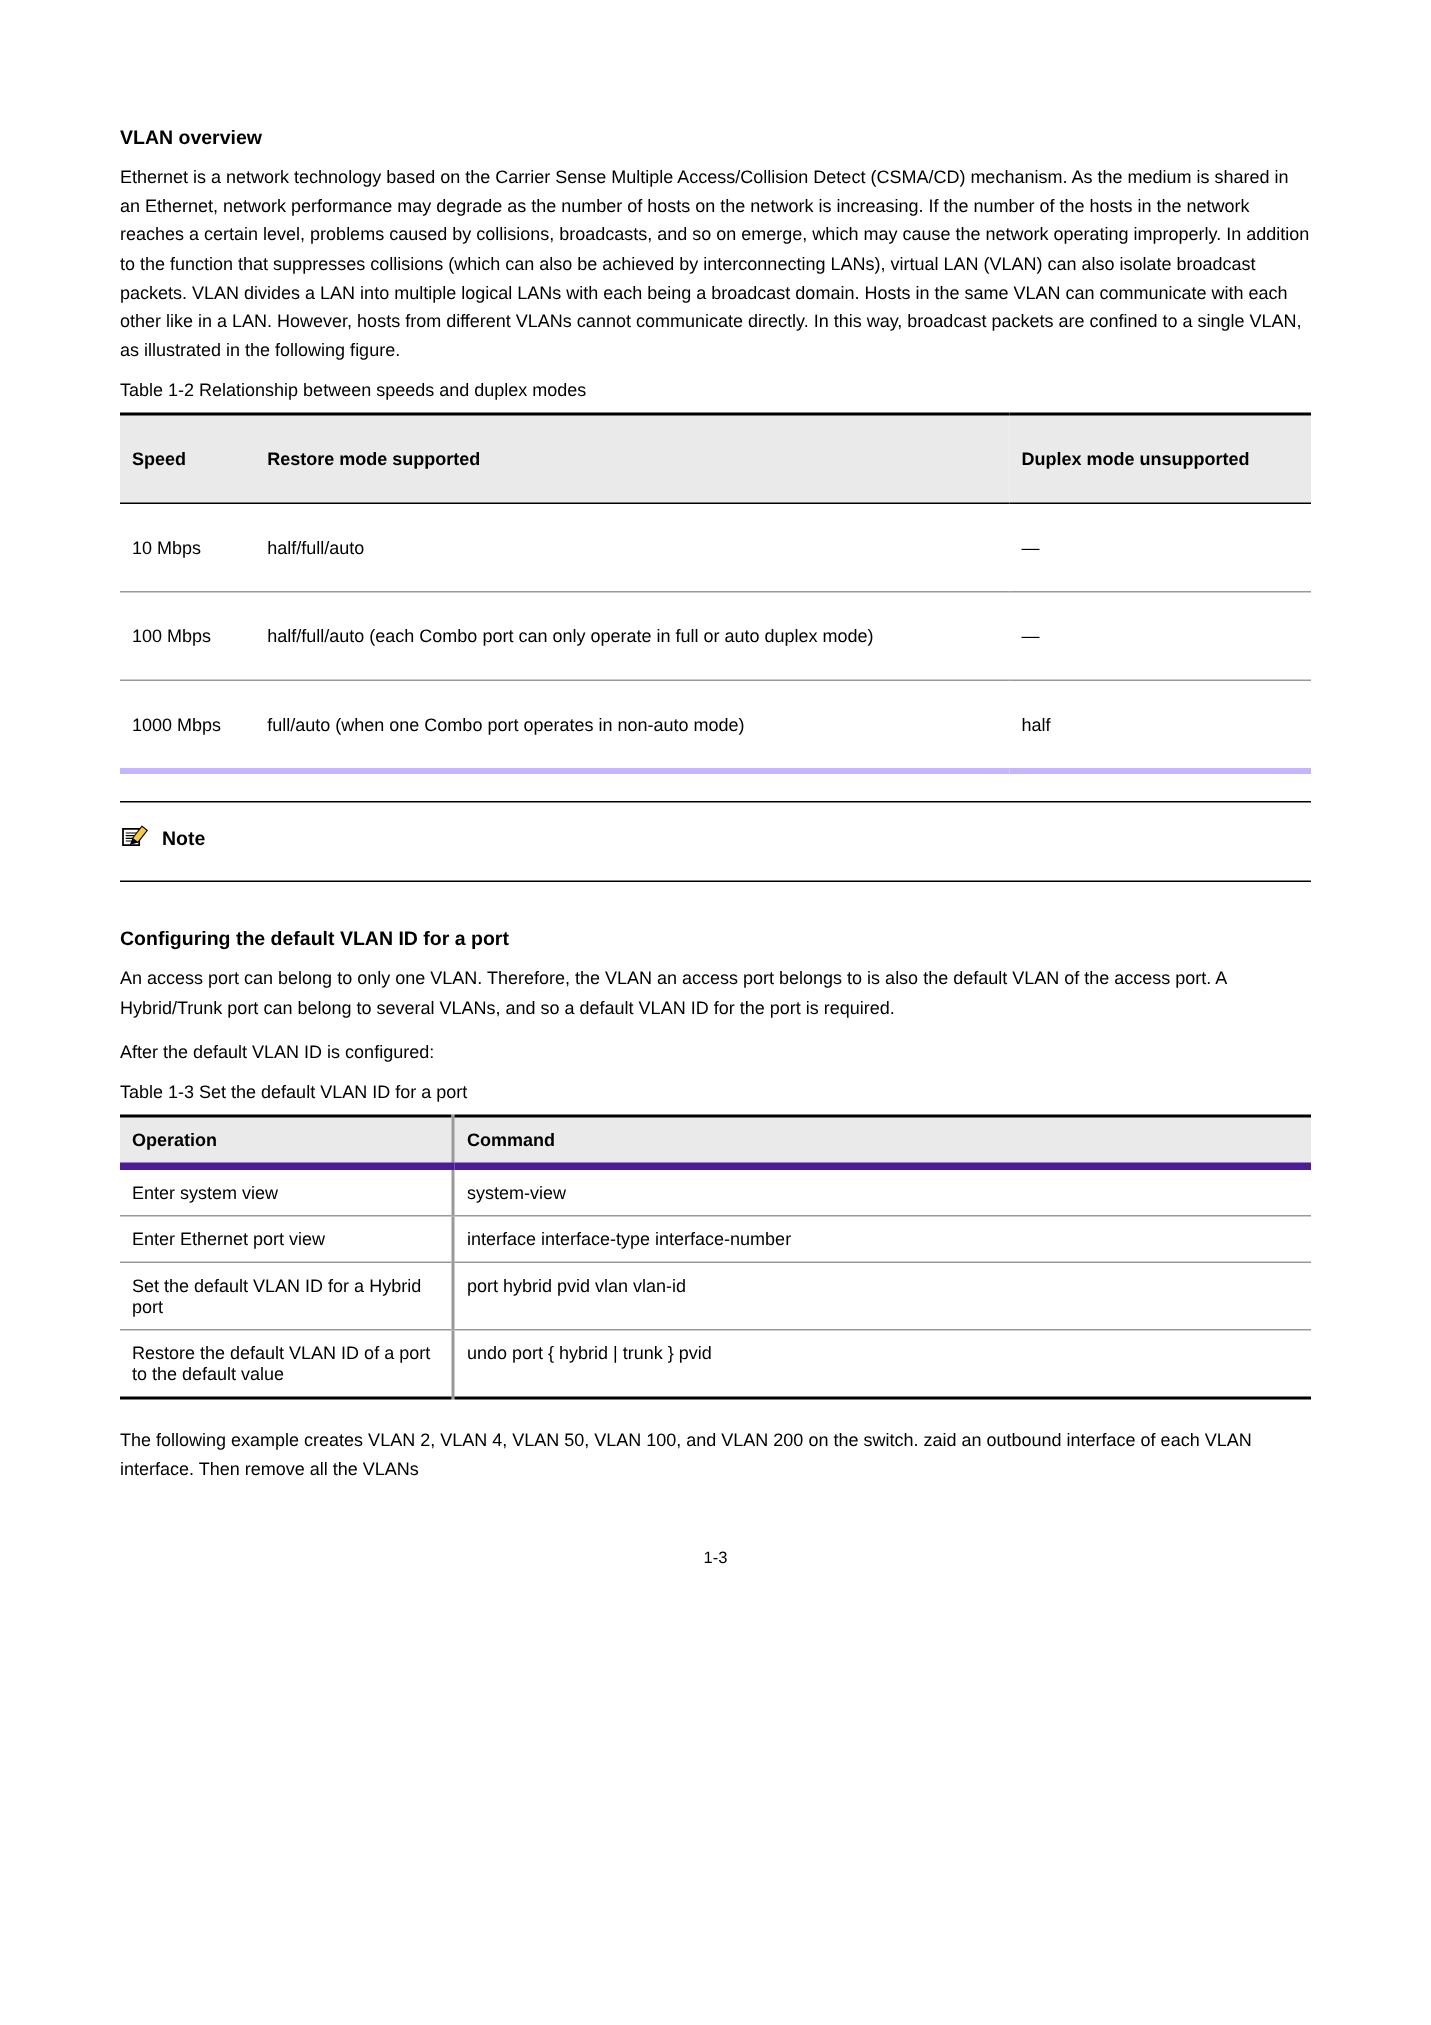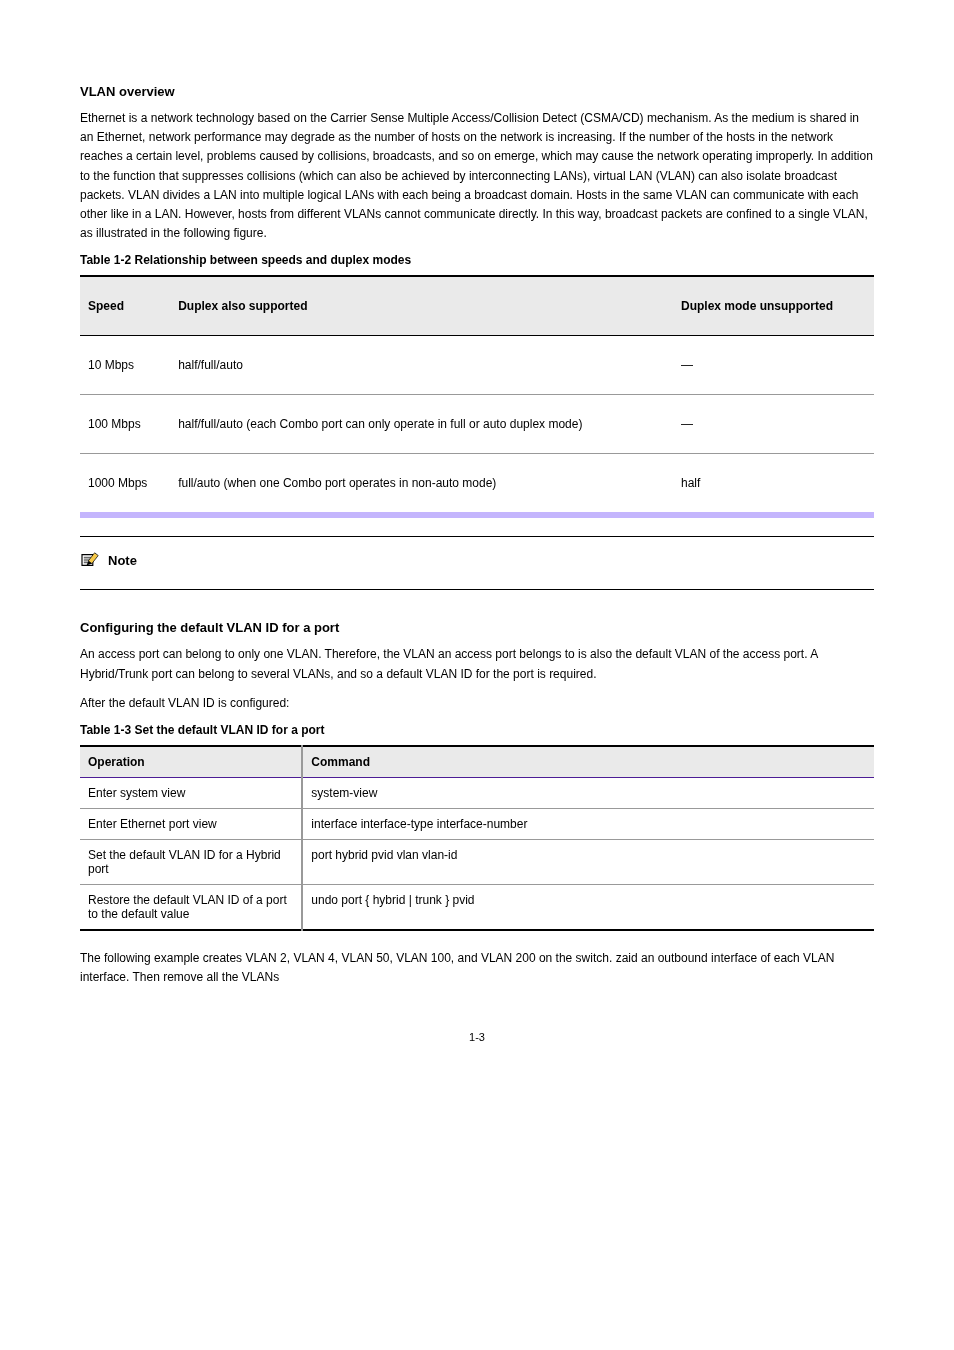--- a/index.html
+++ b/index.html
@@ -55,35 +55,35 @@
     table.t1 th {
       background: #eaeaea;
       border-top: 2px solid #000;
       border-bottom: 1px solid #000;
       font-weight: bold;
     }
     table.t1 td {
       border-bottom: 1px solid #999;
     }
     table.t1 tr:last-child td {
-      border-bottom: 6px solid #c4b5fd;
+      border-bottom: 4px solid #c4b5fd;
     }
     table.t2 {
       border-top: 2px solid #000;
       border-bottom: 2px solid #000;
     }
     table.t2 th, table.t2 td {
       text-align: left;
       padding: 8px 8px;
       font-size: 12px;
       vertical-align: top;
     }
     table.t2 th {
       background: #eaeaea;
-      border-bottom: 1px solid #4c1d95;
+      border-bottom: 5px solid #4c1d95;
       font-weight: bold;
     }
     table.t2 th:first-child, table.t2 td:first-child {
       width: 28%;
       border-right: 2px solid #999;
     }
     table.t2 td {
       border-bottom: 1px solid #999;
     }
     table.t2 tr:last-child td {
@@ -105,42 +105,42 @@
     .note-icon {
       width: 22px;
       height: 18px;
       margin-right: 6px;
     }
     .note-text {
       font-size: 12px;
       line-height: 1.5;
     }
     .bold {
-      font-weight: bold;
+      font-weight: normal;
     }
   </style>
 </head>
 <body>
 
 <div>
 
 
   <h3 class="subsection-title">VLAN overview</h3>
 
   <p class="body-text">Ethernet is a network technology based on the Carrier Sense Multiple Access/Collision Detect (CSMA/CD) mechanism. As the medium is shared in an Ethernet, network performance may degrade as the number of hosts on the network is increasing. If the number of the hosts in the network reaches a certain level, problems caused by collisions, broadcasts, and so on emerge, which may cause the network operating improperly. In addition to the function that suppresses collisions (which can also be achieved by interconnecting LANs), virtual LAN (VLAN) can also isolate broadcast packets. VLAN divides a LAN into multiple logical LANs with each being a broadcast domain. Hosts in the same VLAN can communicate with each other like in a LAN. However, hosts from different VLANs cannot communicate directly. In this way, broadcast packets are confined to a single VLAN, as illustrated in the following figure.</p>
 
   <p class="table-caption">
     <span class="bold">Table 1-2 Relationship between speeds and duplex modes</span>
   </p>
 
   <table class="t1">
     <thead>
       <tr>
         <th>Speed</th>
-        <th>Duplex also supported</th>
+        <th>Restore mode supported</th>
         <th>Duplex mode unsupported</th>
       </tr>
     </thead>
     <tbody>
       <tr>
         <td>10 Mbps</td>
         <td>half/full/auto</td>
         <td>—</td>
       </tr>
       <tr>

